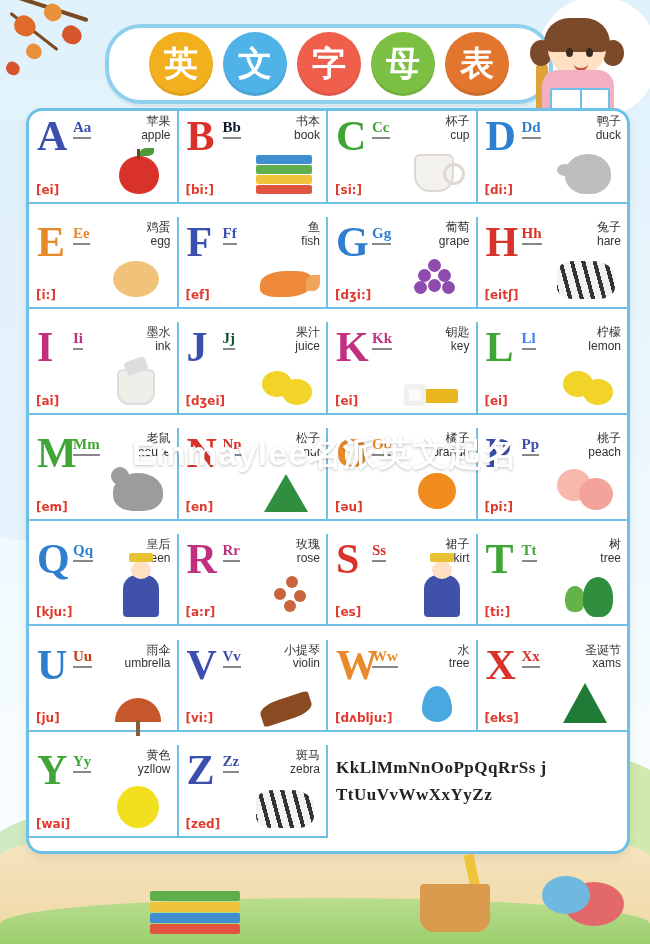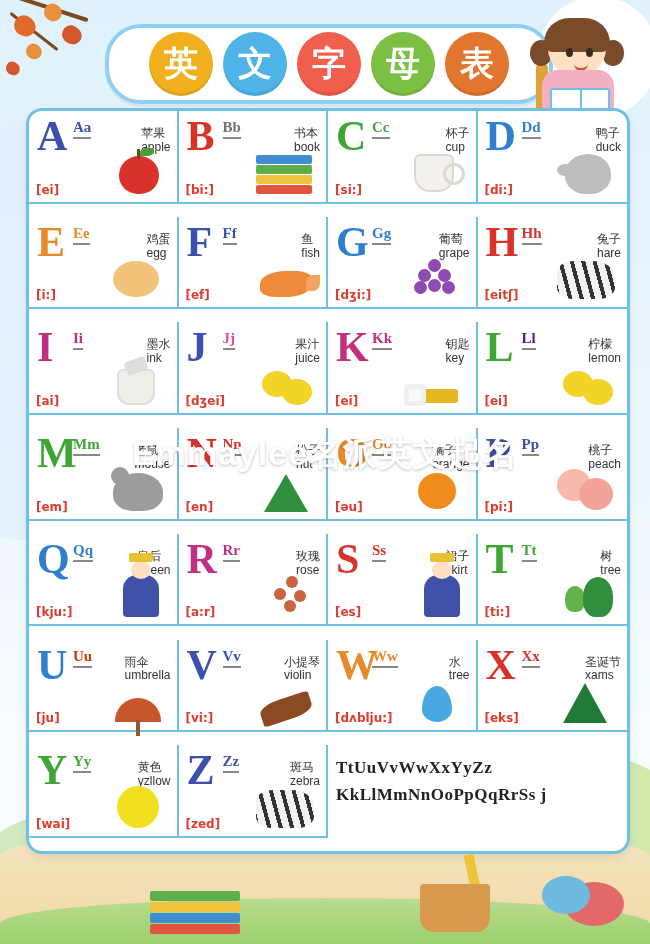--- a/index.html
+++ b/index.html
@@ -95,21 +95,21 @@
     font-size:42px;font-weight:bold;line-height:1;
     font-family:"Liberation Serif", serif;
   }
   .small{
     position:absolute;left:44px;top:8px;
     font-size:15px;font-weight:bold;
     font-family:"Liberation Serif", serif;
     border-bottom:2px solid #888;padding-bottom:1px;
   }
   .words{
-    position:absolute;right:6px;top:16px;line-height:1.15;
+    position:absolute;right:6px;top:4px;text-align:right;line-height:1.15;
   }
   .cn{font-size:12px;color:#333;display:block;}
   .en{font-size:12px;color:#333;display:block;}
   .ipa{
     position:absolute;left:7px;bottom:5px;
     font-size:12px;font-weight:bold;color:#e03a2f;
     font-family:"DejaVu Sans", sans-serif;
   }
   .pic{
     position:absolute;right:8px;bottom:4px;width:62px;height:46px;
@@ -231,21 +231,21 @@
           <span class="cn">苹果</span>
           <span class="en">apple</span>
         </span>
         <span class="ipa">[ei]</span>
         <span class="pic">
           <div class="apple"></div>
         </span>
       </div>
       <div class="cell">
         <span class="big" style="color:#d8322a">B</span>
-        <span class="small" style="color:#737373">Bb</span>
+        <span class="small" style="color:#0f172a">Bb</span>
         <span class="words">
           <span class="cn">书本</span>
           <span class="en">book</span>
         </span>
         <span class="ipa">[bi:]</span>
         <span class="pic">
           <div class="books">
             <i style="bottom:0;background:#e0553f"></i>
             <i style="bottom:10px;background:#f0c33c"></i>
             <i style="bottom:20px;background:#5fae4e"></i>
@@ -339,21 +339,21 @@
           <span class="cn">墨水</span>
           <span class="en">ink</span>
         </span>
         <span class="ipa">[ai]</span>
         <span class="pic">
           <div class="jar"></div>
         </span>
       </div>
       <div class="cell">
         <span class="big" style="color:#3b4fae">J</span>
-        <span class="small" style="color:#ec4899">Jj</span>
+        <span class="small" style="color:#14532d">Jj</span>
         <span class="words">
           <span class="cn">果汁</span>
           <span class="en">juice</span>
         </span>
         <span class="ipa">[dʒei]</span>
         <span class="pic">
           <div class="lemon b"></div>
           <div class="lemon"></div>
         </span>
       </div>
@@ -364,21 +364,21 @@
           <span class="cn">钥匙</span>
           <span class="en">key</span>
         </span>
         <span class="ipa">[ei]</span>
         <span class="pic">
           <div class="key"></div>
         </span>
       </div>
       <div class="cell nr">
         <span class="big" style="color:#3fa535">L</span>
-        <span class="small" style="color:#4c1d95">Ll</span>
+        <span class="small" style="color:#3b82f6">Ll</span>
         <span class="words">
           <span class="cn">柠檬</span>
           <span class="en">lemon</span>
         </span>
         <span class="ipa">[ei]</span>
         <span class="pic">
           <div class="lemon b"></div>
           <div class="lemon"></div>
         </span>
       </div>
@@ -552,22 +552,22 @@
           <span class="cn">斑马</span>
           <span class="en">zebra</span>
         </span>
         <span class="ipa">[zed]</span>
         <span class="pic">
           <div class="zebra"></div>
         </span>
       </div>
       <div class="cell nr nb" style="width:50%;position:relative;">
         <div class="alpha">
+          <div class="alphaline">KkLlMmNnOoPpQqRrSs j</div>
           <div class="alphaline">TtUuVvWwXxYyZz</div>
-          <div class="alphaline">KkLlMmNnOoPpQqRrSs j</div>
         </div>
       </div>
     </div>
 </div>
 
 <div class="watermark">Emmaylee名派英文起名</div>
 
 <div class="b-books">
   <i style="bottom:0;background:#e0553f;"></i>
   <i style="bottom:11px;background:#3f8ed0;"></i>

